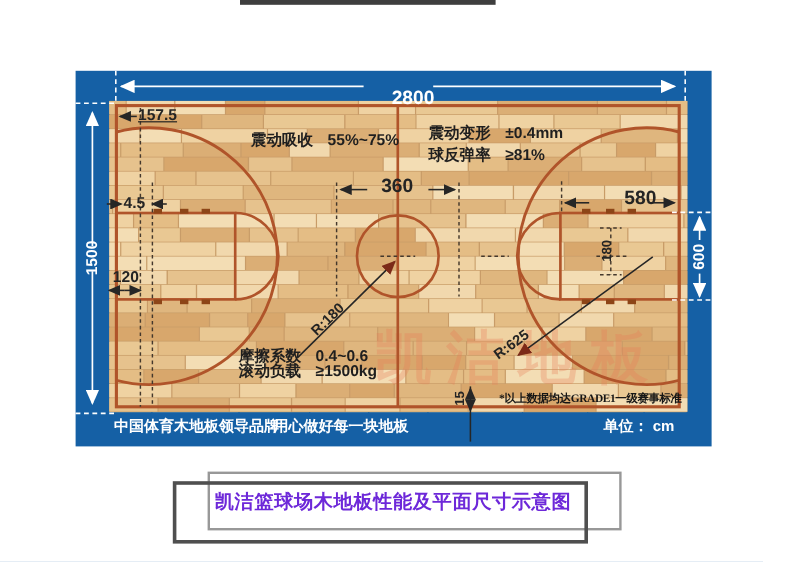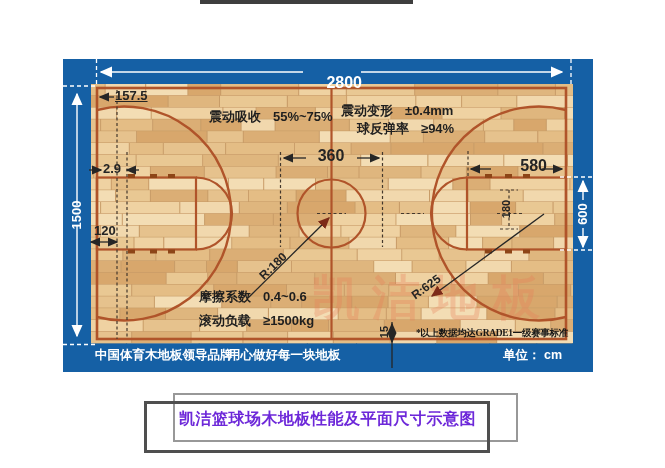--- a/index.html
+++ b/index.html
@@ -353,46 +353,46 @@
       <line x1="560" y1="177" x2="597" y2="177"></line>
       <line x1="560" y1="250" x2="597" y2="250"></line>
     </g>
   </svg>
 
   <div class="lbl white" style="left:302px;top:75px;width:60px;text-align:right;font-size:16px;">2800</div>
   <div class="lbl white rot" style="left:57px;top:208px;width:40px;height:14px;font-size:13px;">1500</div>
   <div class="lbl white rot" style="left:563px;top:207px;width:40px;height:14px;font-size:13px;">600</div>
 
   <div class="lbl dim" style="left:115px;top:89px;text-decoration:underline;">157.5</div>
-  <div class="lbl dim" style="left:103px;top:162px;">2.9</div>
+  <div class="lbl dim" style="left:103px;top:162px;">4.5</div>
   <div class="lbl dim" style="left:94px;top:224px;">120</div>
   <div class="lbl dim-big" style="left:301px;top:148px;width:60px;">360</div>
   <div class="lbl dim-big" style="left:487px;top:158px;width:60px;text-align:right;">580</div>
   <div class="lbl dim rot" style="left:489px;top:203px;width:36px;height:12px;font-size:11px;">180</div>
   <div class="lbl dim rot" style="left:370px;top:326px;width:30px;height:12px;font-size:11px;">15</div>
   <div class="lbl dim" style="left:249px;top:260px;width:48px;font-size:12px;text-align:center;transform:rotate(-44deg);">R:180</div>
   <div class="lbl dim" style="left:402px;top:281px;width:48px;font-size:12px;text-align:center;transform:rotate(-36deg);">R:625</div>
 
   <div class="lbl spec" style="left:209px;top:110px;">
     <span>震动吸收</span>
     <span>55%~75%</span>
   </div>
-  <div class="lbl spec" style="left:341px;top:104px;">
+  <div class="lbl spec" style="left:357px;top:104px;">
     <span>震动变形</span>
     <span>±0.4mm</span>
   </div>
   <div class="lbl spec" style="left:357px;top:122px;">
     <span>球反弹率</span>
-    <span>≥94%</span>
+    <span>≥81%</span>
   </div>
   <div class="lbl spec" style="left:199px;top:290px;">
     <span>摩擦系数</span>
     <span>0.4~0.6</span>
   </div>
-  <div class="lbl spec" style="left:199px;top:314px;">
+  <div class="lbl spec" style="left:199px;top:302px;">
     <span>滚动负载</span>
     <span>≥1500kg</span>
   </div>
 
   <div id="note" class="lbl" style="left:400px;top:329px;font-family:Liberation Serif, serif;">*以上数据均达GRADE1一级赛事标准</div>
 
   <div class="lbl footer-txt" style="left:95px;top:349px;">中国体育木地板领导品牌</div>
   <div class="lbl footer-txt" style="left:228px;top:349px;">用心做好每一块地板</div>
   <div class="lbl footer-txt" style="left:503px;top:349px;">单位： cm</div>
 

